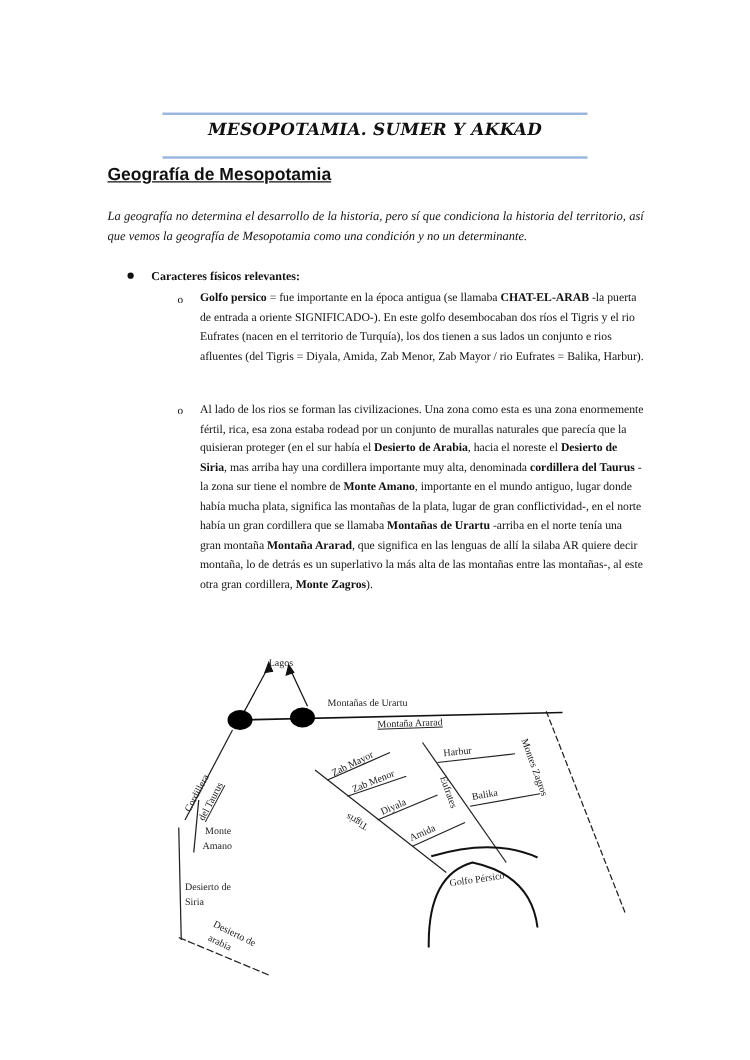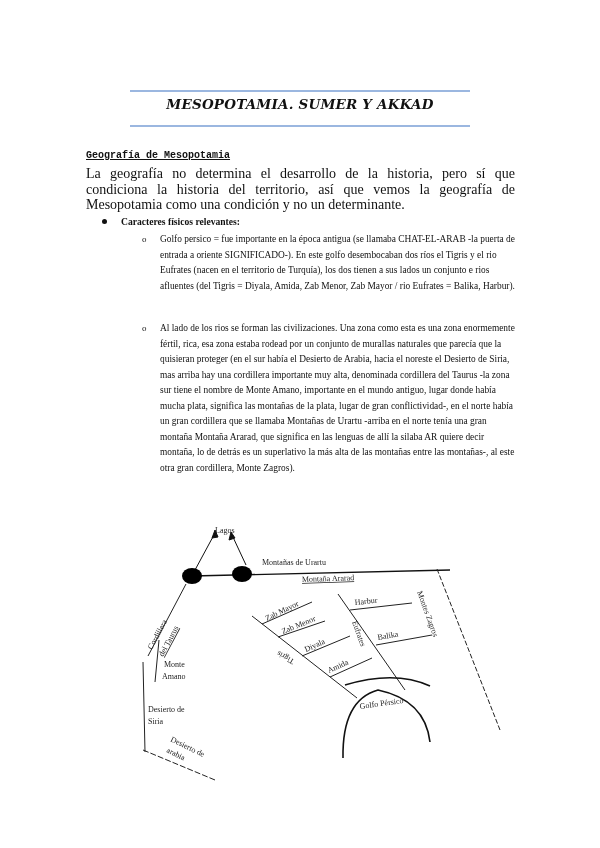--- a/index.html
+++ b/index.html
@@ -3,32 +3,32 @@
 <meta charset="utf-8">
 <style>
   html, body { margin: 0; padding: 0; background: #ffffff; }
   body { width: 600px; height: 848px; position: relative; overflow: hidden;
          font-family: "DejaVu Serif", "Liberation Serif", serif; color: #111; }
   .page { position: absolute; left: 0; top: 0; width: 600px; height: 848px; background:#fff; }
   .rule { position: absolute; left: 130px; width: 340px; height: 2px; background: #9bb7e0; }
   .title { position: absolute; left: 130px; width: 340px; top: 96px; text-align: center;
            font-family: "DejaVu Serif", serif; font-weight: 900; font-style: italic;
            font-size: 13.5px; letter-spacing: 0.2px; color: #111; }
-  .section-heading { position: absolute; left: 86px; top: 150px; font-size: 10px; font-weight: bold;
-           text-decoration: underline; font-family: Liberation Mono, monospace; }
-  .para { position: absolute; left: 86px; top: 166px; width: 429px; font-size: 14px; line-height: 15.5px;
-          text-align: justify; font-family: "Liberation Serif", serif; }
+  .section-heading { position: absolute; left: 86px; top: 131px; font-size: 14px; font-weight: bold;
+           text-decoration: underline; font-family: Liberation Sans, sans-serif; }
+  .para { position: absolute; left: 86px; top: 166px; width: 429px; font-size: 10px; line-height: 15.5px;
+          text-align: justify; font-family: "Liberation Serif", serif; font-style: italic; }
   .bullet { position: absolute; left: 102px; top: 216px; font-size: 9.6px; font-weight: bold;
             font-family: "Liberation Serif", serif; text-align: right; }
   .bullet .dot { display: inline-block; width: 5px; height: 5px; border-radius: 50%; background:#111;
                  margin-right: 14px; vertical-align: middle; position: relative; top: -1px; }
   .sub { position: absolute; left: 160px; width: 355px; font-size: 9.4px; line-height: 15.5px;
          font-family: "Liberation Serif", serif; }
   .sub .marker { position: absolute; left: -18px; top: 0; font-size: 9px; }
-  .sub b { font-weight: normal; }
+  .sub b { font-weight: bold; }
   svg.diagram { position: absolute; left: 0; top: 0; }
   .dlabel { font-family: "Liberation Serif", serif; font-size: 8px; fill: #222; }
 </style>
 </head>
 <body>
 
 <div class="page">
 
   <div class="rule" style="top:90px"></div>
   <div class="title">MESOPOTAMIA. SUMER Y AKKAD</div>

